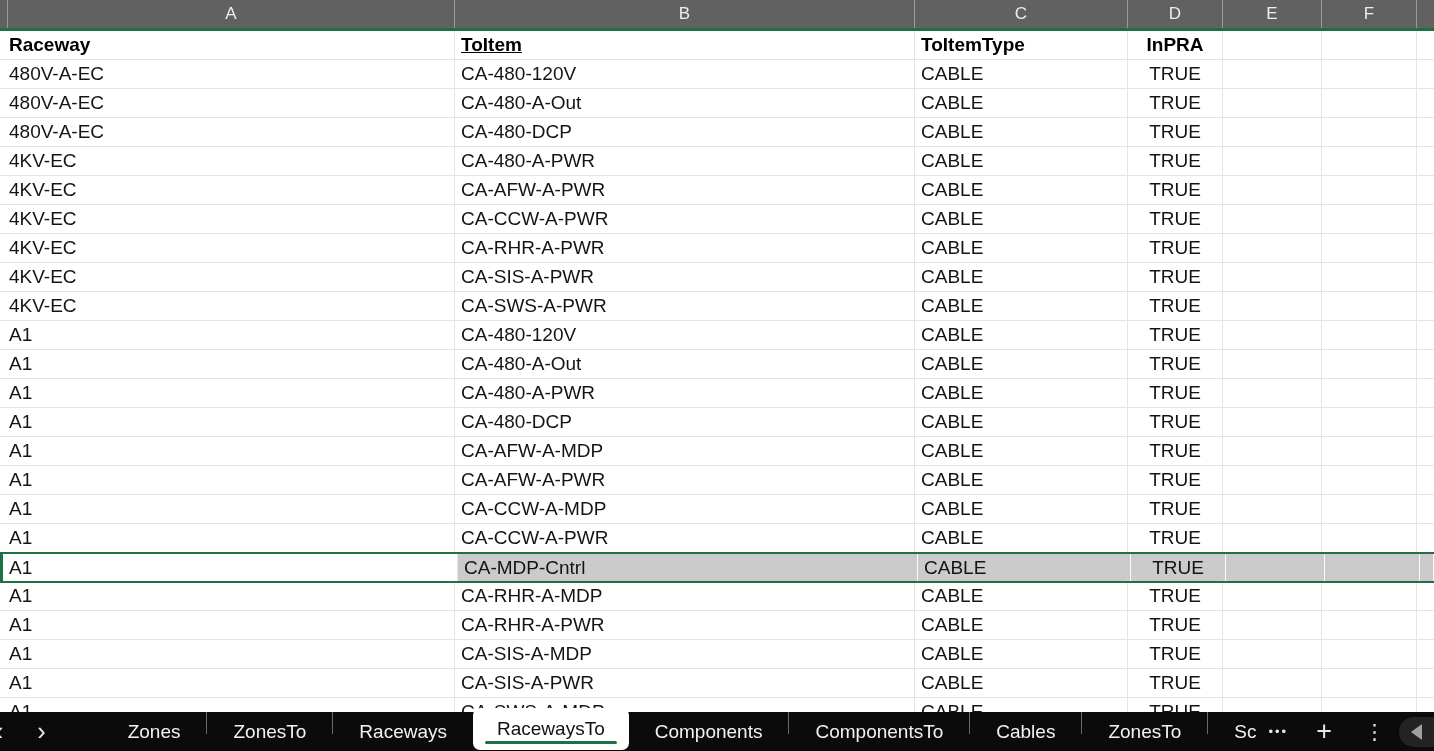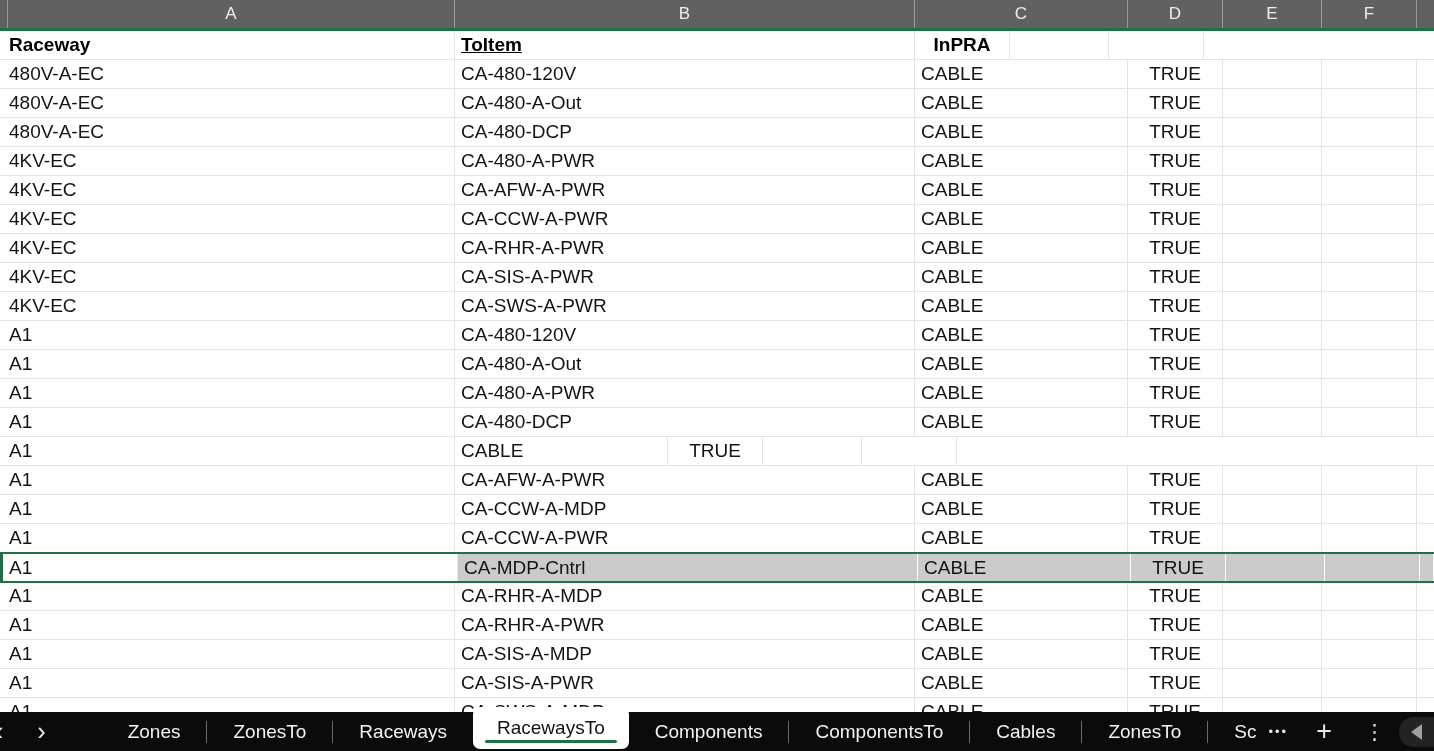--- a/index.html
+++ b/index.html
@@ -45,21 +45,21 @@
   .row.selected .cell.colA{background:#fff;border-right:1px solid #e4e4e4;padding-left:6px;}
 
   
   .tabbar{
     position:absolute;left:0;top:712px;width:1434px;height:39px;
     background:#0b0b0b;display:flex;align-items:center;color:#f2f2f2;
   }
   .chev{font-size:25px;line-height:1;color:#e8e8e8;padding:0 2px;cursor:default;}
   .chev.first{margin-left:-7px;}
   .chev.second{margin-left:30px;}
-  .tabs{display:flex;align-items:center;height:100%;margin-left:54px;}
+  .tabs{display:flex;align-items:flex-start;height:100%;margin-left:54px;}
   .tab{
     font-size:19px;height:100%;display:flex;align-items:center;
     padding:0 26px;white-space:nowrap;
   }
   .tabdiv{width:1px;height:22px;background:#6a6a6a;flex:none;}
   .tab.active{
     background:#fff;color:#111;height:42px;border-radius:7px;
     position:relative;top:-4px;padding:0 24px;z-index:3;
   }
   .tab.active .ul{
@@ -95,20 +95,21 @@
       <div class="ch" style="width: 99px;">E</div>
       <div class="ch" style="width: 95px;">F</div>
       <div class="ch last" style="width: 17px;"></div>
     </div>
   <div class="green-rule"></div>
 
   <div class="gridbody">
       <div class="row headerrow">
         <div class="cell colA" style="width: 455px;">Raceway</div>
         <div class="cell colB" style="width: 460px; text-decoration: underline;">ToItem</div>
+        <div class="cell colC" style="width: 213px;">ToItemType</div>
         <div class="cell colD" style="width: 95px;">InPRA</div>
         <div class="cell colE" style="width: 99px;"></div>
         <div class="cell colF" style="width: 95px;"></div>
         <div class="cell last" style="flex: 1 1 0%;"></div>
       </div>
       <div class="row">
         <div class="cell colA" style="width: 455px;">480V-A-EC</div>
         <div class="cell colB" style="width: 460px;">CA-480-120V</div>
         <div class="cell colC" style="width: 213px;">CABLE</div>
         <div class="cell colD" style="width: 95px;">TRUE</div>
@@ -219,20 +220,21 @@
         <div class="cell colA" style="width: 455px;">A1</div>
         <div class="cell colB" style="width: 460px;">CA-480-DCP</div>
         <div class="cell colC" style="width: 213px;">CABLE</div>
         <div class="cell colD" style="width: 95px;">TRUE</div>
         <div class="cell colE" style="width: 99px;"></div>
         <div class="cell colF" style="width: 95px;"></div>
         <div class="cell last" style="flex: 1 1 0%;"></div>
       </div>
       <div class="row">
         <div class="cell colA" style="width: 455px;">A1</div>
+        <div class="cell colB" style="width: 460px;">CA-AFW-A-MDP</div>
         <div class="cell colC" style="width: 213px;">CABLE</div>
         <div class="cell colD" style="width: 95px;">TRUE</div>
         <div class="cell colE" style="width: 99px;"></div>
         <div class="cell colF" style="width: 95px;"></div>
         <div class="cell last" style="flex: 1 1 0%;"></div>
       </div>
       <div class="row">
         <div class="cell colA" style="width: 455px;">A1</div>
         <div class="cell colB" style="width: 460px;">CA-AFW-A-PWR</div>
         <div class="cell colC" style="width: 213px;">CABLE</div>

